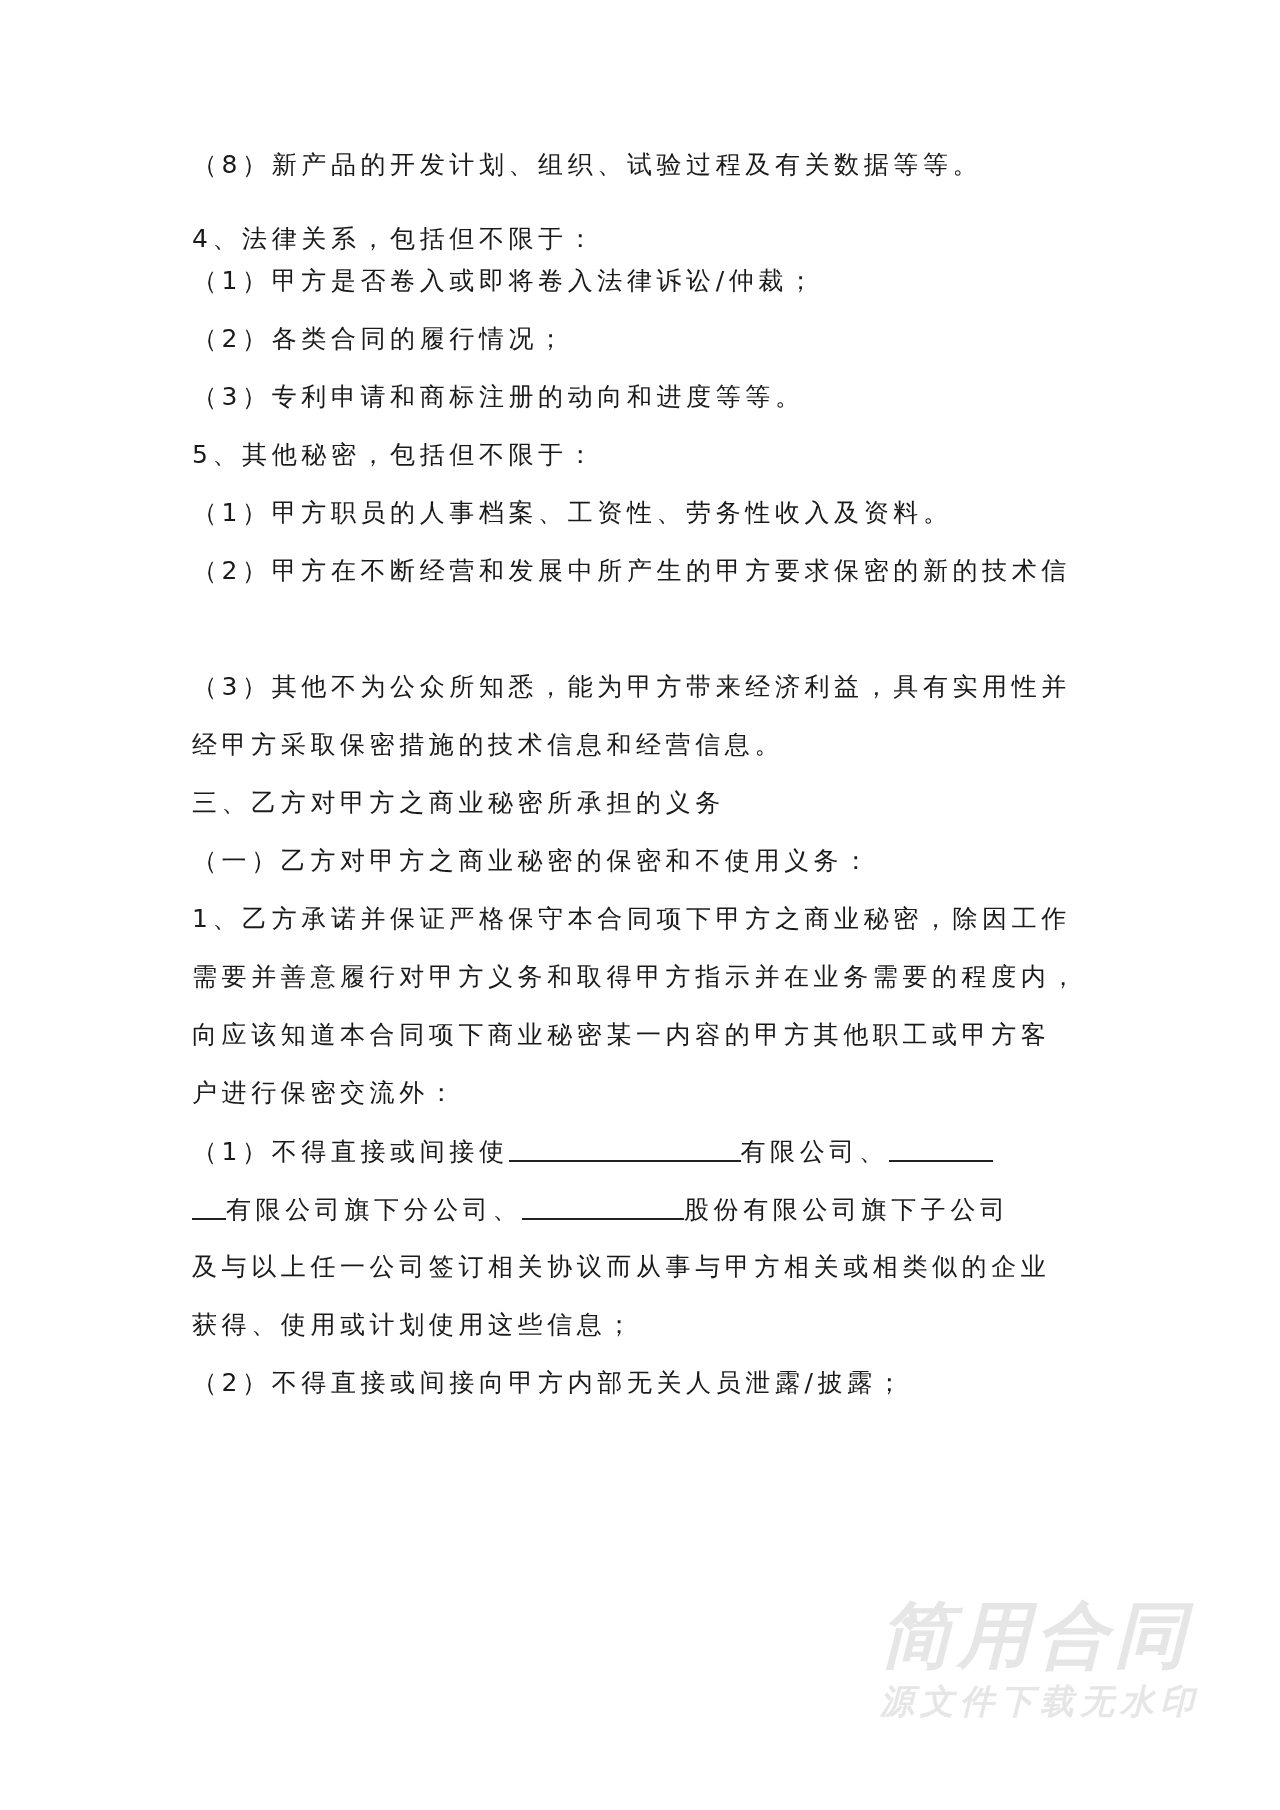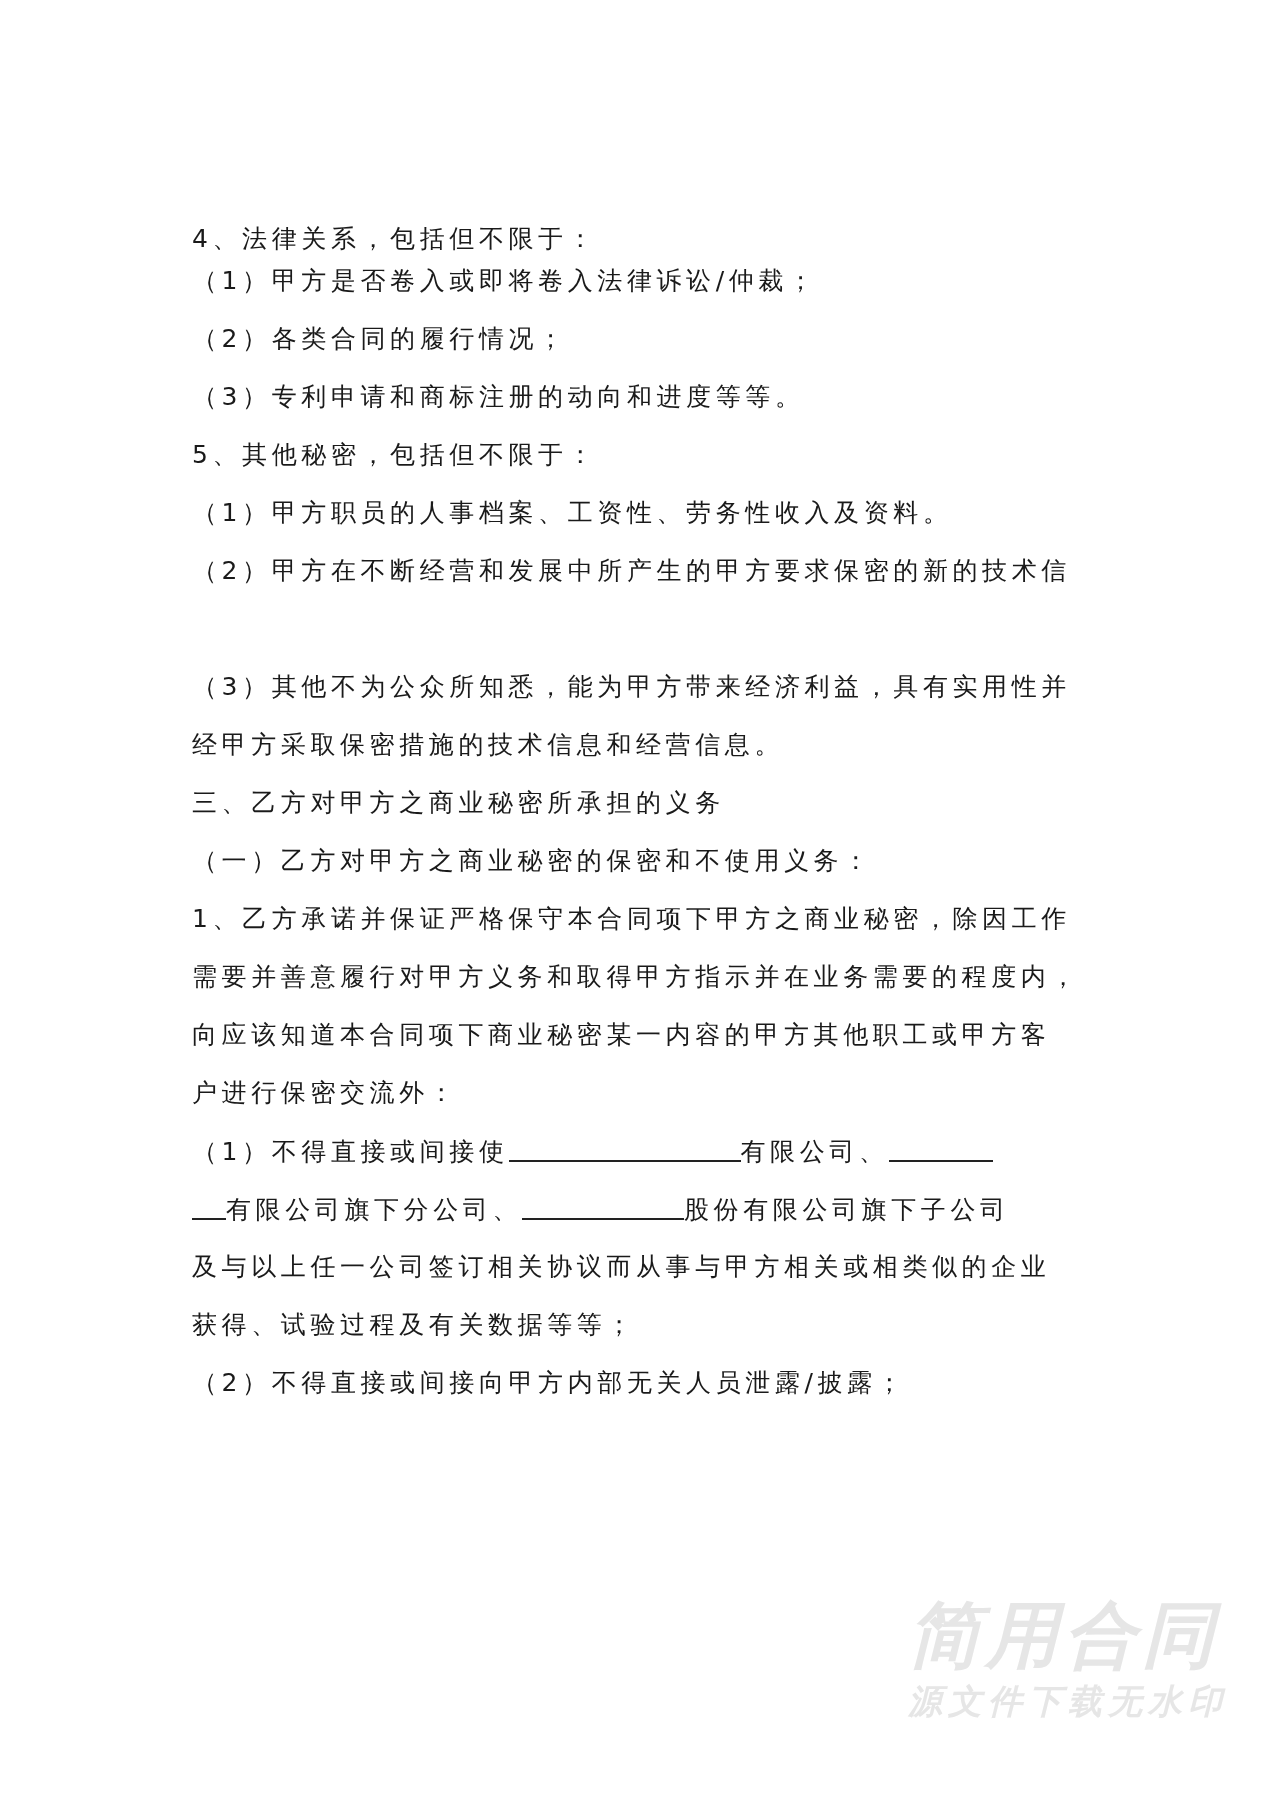--- a/index.html
+++ b/index.html
@@ -5,29 +5,30 @@
     html, body { margin: 0; padding: 0; background: #ffffff; }
     body { width: 1280px; height: 1810px; position: relative; overflow: hidden;
            font-family: "DejaVu Sans", "Liberation Sans", sans-serif; color: #1a1a1a; }
     .page { position: absolute; left: 0; top: 0; width: 1280px; height: 1810px; }
     .line { position: absolute; left: 192px; font-size: 25px; line-height: 34px;
             letter-spacing: 4.6px; white-space: nowrap; }
     .blank { display: inline-block; border-bottom: 2px solid #222; height: 26px;
              vertical-align: -2px; }
     .watermark { position: absolute; left: 880px; top: 1595px; color: #e6e6e6;
                  font-family: "DejaVu Sans", sans-serif; font-weight: bold;
-                 font-style: italic; user-select: none; margin-left: 28px; }
+                 font-style: italic; user-select: none; }
     .wm-big { font-size: 72px; letter-spacing: 6px; line-height: 80px; }
     .wm-small { font-size: 34px; letter-spacing: 6px; line-height: 44px; margin-top: 4px; text-align: right; }
   </style>
 </head>
 <body>
 
 <div class="page">
 
+  <div class="line" style="top:148px">（8）新产品的开发计划、组织、试验过程及有关数据等等。</div>
   <div class="line" style="top:222px">4、法律关系，包括但不限于：</div>
   <div class="line" style="top:264px">（1）甲方是否卷入或即将卷入法律诉讼/仲裁；</div>
   <div class="line" style="top:322px">（2）各类合同的履行情况；</div>
   <div class="line" style="top:380px">（3）专利申请和商标注册的动向和进度等等。</div>
   <div class="line" style="top:438px">5、其他秘密，包括但不限于：</div>
   <div class="line" style="top:496px">（1）甲方职员的人事档案、工资性、劳务性收入及资料。</div>
   <div class="line" style="top:554px">（2）甲方在不断经营和发展中所产生的甲方要求保密的新的技术信</div>
   <div class="line" style="top:670px">（3）其他不为公众所知悉，能为甲方带来经济利益，具有实用性并</div>
   <div class="line" style="top:786px">三、乙方对甲方之商业秘密所承担的义务</div>
   <div class="line" style="top:728px">经甲方采取保密措施的技术信息和经营信息。</div>
@@ -38,20 +39,20 @@
   <div class="line" style="top:1076px">户进行保密交流外：</div>
 
   <div class="line" style="top:1134px">
     <span>（1）不得直接或间接使</span><span class="blank" style="width:232px"></span><span>有限公司、</span><span class="blank" style="width:104px"></span>
   </div>
   <div class="line" style="top:1192px">
     <span class="blank" style="width:34px"></span><span>有限公司旗下分公司、</span><span class="blank" style="width:162px"></span><span>股份有限公司旗下子公司</span>
   </div>
 
   <div class="line" style="top:1250px">及与以上任一公司签订相关协议而从事与甲方相关或相类似的企业</div>
-  <div class="line" style="top:1308px">获得、试验过程及有关数据等等；</div>
+  <div class="line" style="top:1308px">获得、使用或计划使用这些信息；</div>
   <div class="line" style="top:1366px">（2）不得直接或间接向甲方内部无关人员泄露/披露；</div>
 
   <div class="watermark">
     <div class="wm-big">简用合同</div>
     <div class="wm-small">源文件下载无水印</div>
   </div>
 </div>
 
 </body></html>

